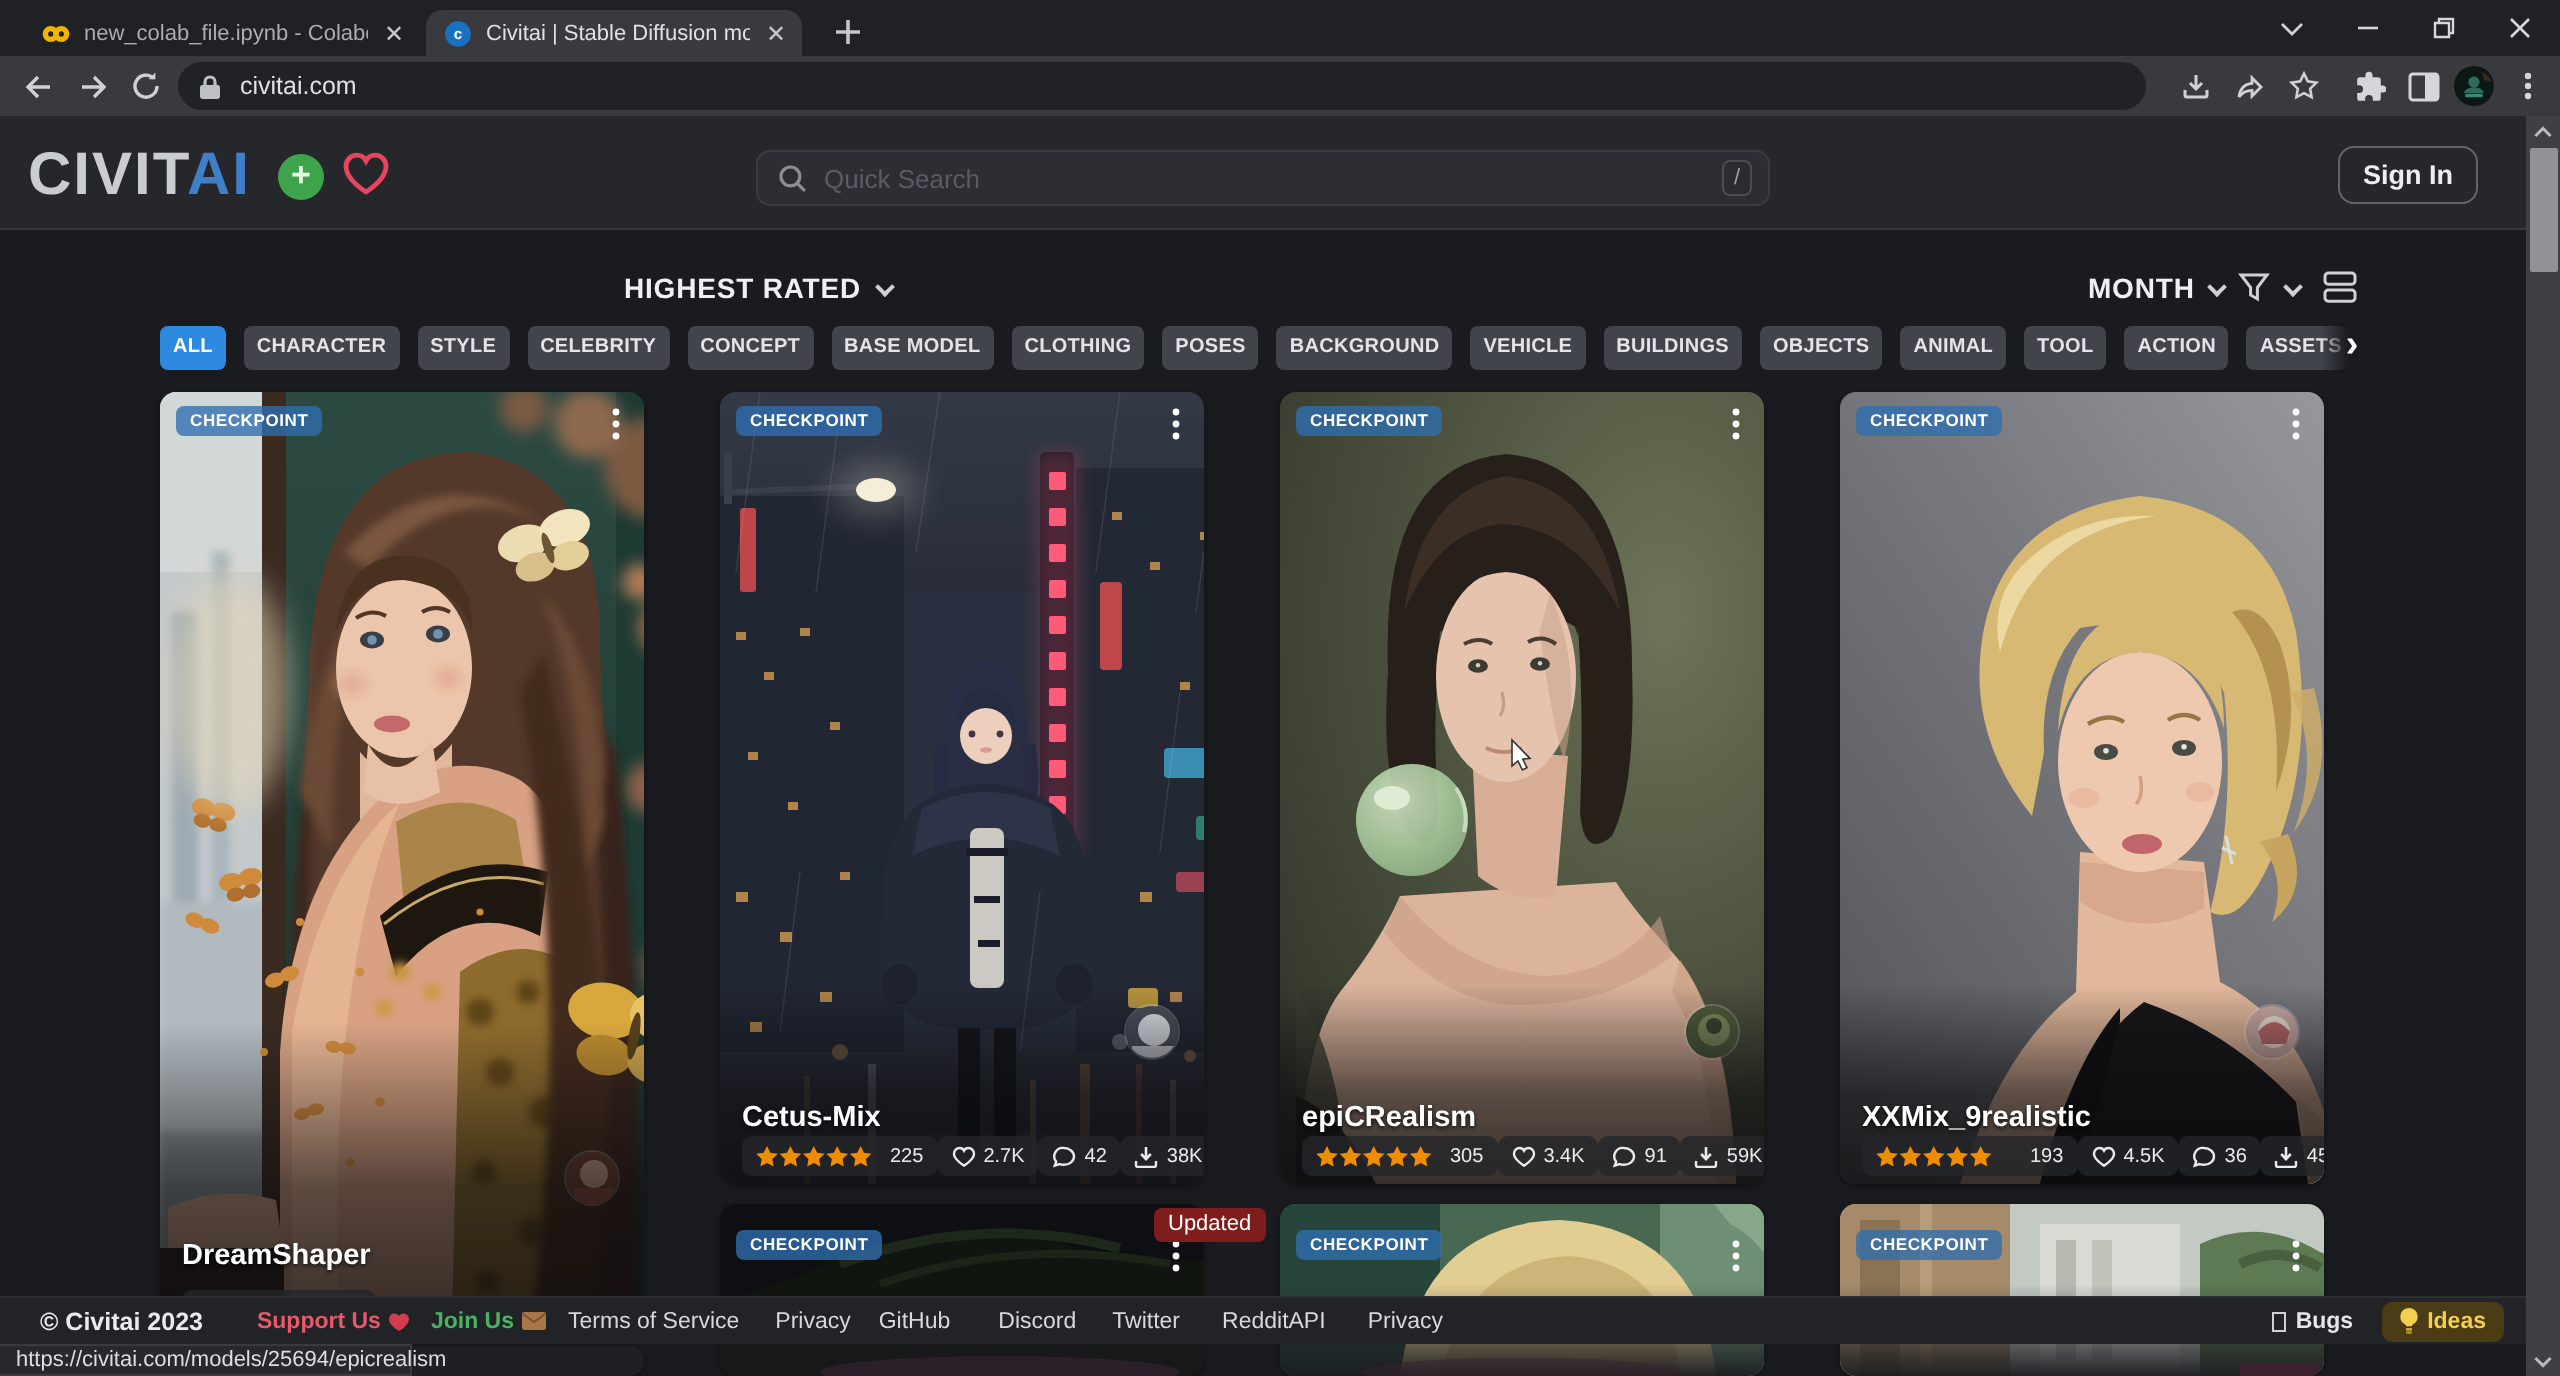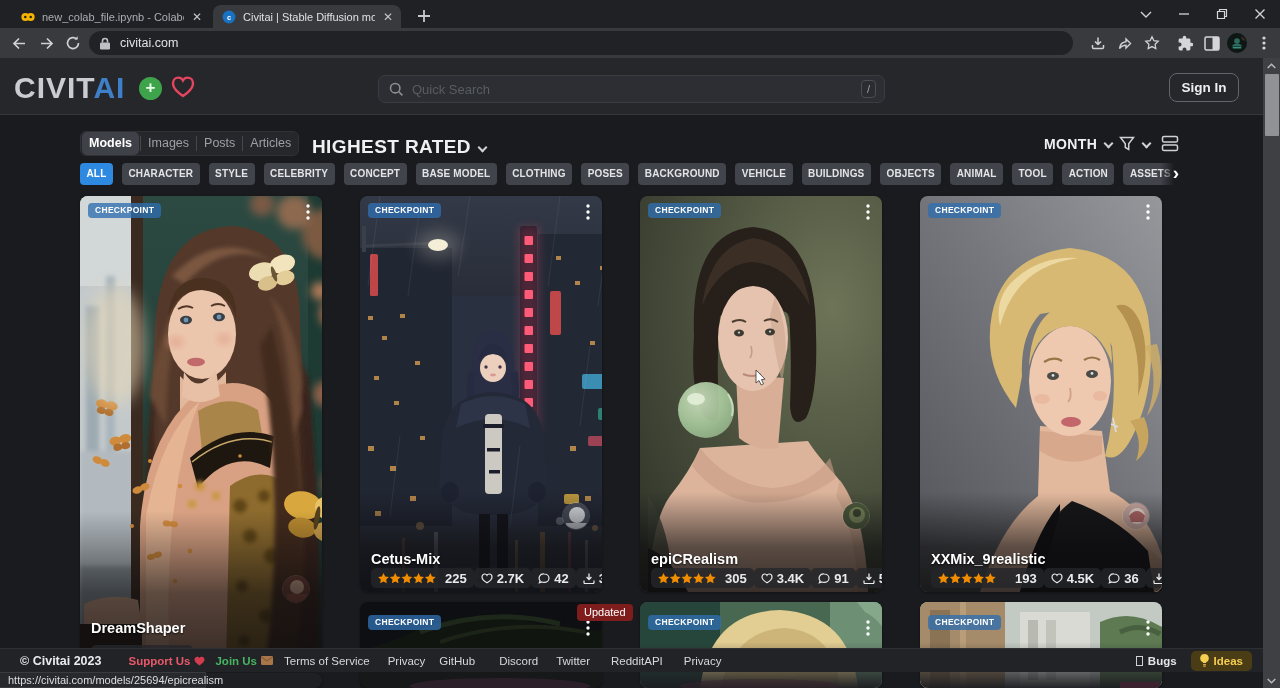--- a/index.html
+++ b/index.html
@@ -27,38 +27,38 @@
   #plusbtn{position:absolute;left:139px;top:19px;width:23px;height:23px;border-radius:50%;background:#3ea44c;color:#eafbe8;font-size:17px;line-height:22px;text-align:center;font-weight:bold}
   #srch{position:absolute;left:378px;top:17px;width:507px;height:28px;background:#2c2e33;border:1px solid #3a3c42;border-radius:7px;display:flex;align-items:center}
   #srch .ph{color:#585c63;font-size:13px;margin-left:8px}
   #slashkey{position:absolute;right:8px;top:4px;width:15px;height:18px;border:1px solid #4a4d53;border-radius:4px;background:#2a2c30;color:#9da1a6;font-size:11px;text-align:center;line-height:16px}
   #signin{position:absolute;left:1169px;top:15px;width:70px;height:29px;border:1px solid #62656b;border-radius:8px;color:#eceef0;font-weight:bold;font-size:13.5px;text-align:center;line-height:27px;background:#26272b}
   
   #seg{position:absolute;left:80px;top:131px;height:25px;display:flex;align-items:center;background:#26272a;border:1px solid #303136;border-radius:6px}
   .segit{font-size:12.5px;color:#9ba0a6;padding:0 7px;height:23px;line-height:23px}
   .segit.on{background:#3e4147;color:#fff;font-weight:bold;border-radius:5px;margin:1px}
   .segsep{width:1px;height:15px;background:#45474d}
-  #hrated{position:absolute;left:312px;top:136px;font-size:19px;font-weight:bold;color:#eef0f2;letter-spacing:.4px}
+  #hrated{position:absolute;left:312px;top:136px;font-size:14px;font-weight:bold;color:#eef0f2;letter-spacing:.4px}
   #monthlbl{position:absolute;left:1044px;top:136px;font-size:14px;font-weight:bold;color:#eef0f2;letter-spacing:.4px}
   .chev{display:inline-block;width:7px;height:7px;border-right:2px solid #cfd2d5;border-bottom:2px solid #cfd2d5;transform:rotate(45deg);margin-left:8px;vertical-align:2px}
   
   #chips{position:absolute;left:80px;top:163px;width:1110px;height:23px;white-space:nowrap;overflow:hidden}
   .chip{display:inline-block;height:22px;line-height:22px;padding:0 6.5px;margin-right:9px;border-radius:4px;background:#42444b;color:#e2e4e7;font-weight:bold;font-size:10px;letter-spacing:.15px}
   .chip.on{background:#2d8ae0;color:#fff}
   #chiprarr{position:absolute;left:1160px;top:160px;width:32px;height:28px;background:linear-gradient(90deg,rgba(26,27,30,0),#1a1b1e 45%);color:#fff;font-size:19px;font-weight:bold;text-align:center;line-height:26px}
   
   .card{position:absolute;width:242px;border-radius:8px;overflow:hidden;background:#26272b;box-shadow:0 1px 3px rgba(0,0,0,.4)}
   .card svg.art{position:absolute;left:0;top:0}
   .badge{position:absolute;left:8px;top:7px;height:15px;line-height:15px;padding:0 7px;border-radius:4px;background:rgba(47,110,175,.78);color:#fff;font-size:8.5px;font-weight:bold;letter-spacing:.3px}
   .dots{position:absolute;right:6px;top:6px;width:16px;height:22px}
   .cav{position:absolute;right:12px;border-radius:50%;width:28px;height:28px;border:1px solid rgba(255,255,255,.25);overflow:hidden}
   .cbot{position:absolute;left:0;right:0;bottom:0;height:100px;background:linear-gradient(180deg,rgba(10,10,12,0),rgba(10,10,12,.62) 55%,rgba(10,10,12,.78))}
   .ctitle{position:absolute;left:11px;font-size:14.5px;font-weight:bold;color:#fff;text-shadow:0 1px 2px rgba(0,0,0,.8)}
   .crow{position:absolute;left:11px;right:11px;height:20px;display:flex}
-  .pill{height:20px;border-radius:5px;background:rgba(36,37,41,.8);display:flex;align-items:center;color:#e9eaec;font-size:13px;font-weight:bold;padding:0 7px}
+  .pill{height:20px;border-radius:5px;background:rgba(36,37,41,.8);display:flex;align-items:center;color:#e9eaec;font-size:10px;font-weight:normal;padding:0 7px}
   .pill svg{margin-right:4px}
   .sp{flex:1}
   .gap6{width:6px}
   
   #footer{position:absolute;left:0;top:648px;width:1280px;height:24px;background:#222327;border-top:1px solid #2e2f33;display:flex;align-items:center;font-size:11.5px;color:#d6d8da}
   #footer .b{font-weight:bold;font-size:12.5px;color:#e9ebed}
   #urltip{position:absolute;left:0;top:672px;width:206px;height:16px;background:#28292d;border:1px solid #3a3b3f;border-left:none;color:#dcdee1;font-size:11px;line-height:14px;padding-left:8px;white-space:nowrap}
   
   #sbar{position:absolute;left:1263px;top:58px;width:17px;height:630px;background:#3e4043}
   #sthumb{position:absolute;left:1.5px;top:16px;width:14px;height:62px;background:#909295;border-radius:1px}
@@ -194,29 +194,20 @@
     <svg style="margin-left:10px" width="15" height="15" viewBox="0 0 15 15">
           <circle cx="6.2" cy="6.2" r="4.7" fill="none" stroke="#8a8e94" stroke-width="1.6"></circle>
           <path d="M9.8 9.8l3.6 3.6" stroke="#8a8e94" stroke-width="1.6"></path>
         </svg>
     <span class="ph">Quick Search</span>
     <div id="slashkey">/</div>
   </div>
   <div id="signin">Sign In</div>
 </div>
 
-<div id="seg">
-  <span class="segit on">Models</span>
-      <span class="segsep"></span>
-      <span class="segit">Images</span>
-      <span class="segsep"></span>
-      <span class="segit">Posts</span>
-      <span class="segsep"></span>
-      <span class="segit">Articles</span>
-</div>
 <div id="hrated">HIGHEST RATED<span class="chev"></span></div>
 <div id="monthlbl">MONTH<span class="chev"></span></div>
 <svg class="abs" style="left:1119px;top:136px" width="16" height="15" viewBox="0 0 16 15">
       <path d="M1.5 1.5h13L9.7 7.8v5.7l-3.4-2V7.8z" fill="none" stroke="#cfd2d5" stroke-width="1.5"></path>
     </svg>
 <span class="chev" style="position:absolute;left:1135px;top:140px"></span>
 <svg class="abs" style="left:1161px;top:135px" width="18" height="17" viewBox="0 0 18 17">
       <g fill="none" stroke="#cfd2d5" stroke-width="1.5">
         <rect x="1.5" y="1.5" width="15" height="5.6" rx="1.6"></rect>
         <rect x="1.5" y="10" width="15" height="5.6" rx="1.6"></rect>

